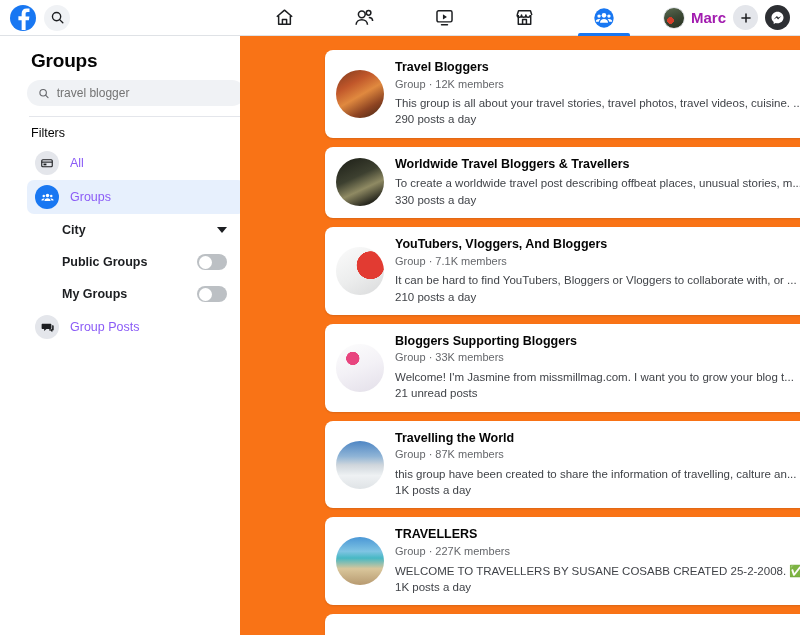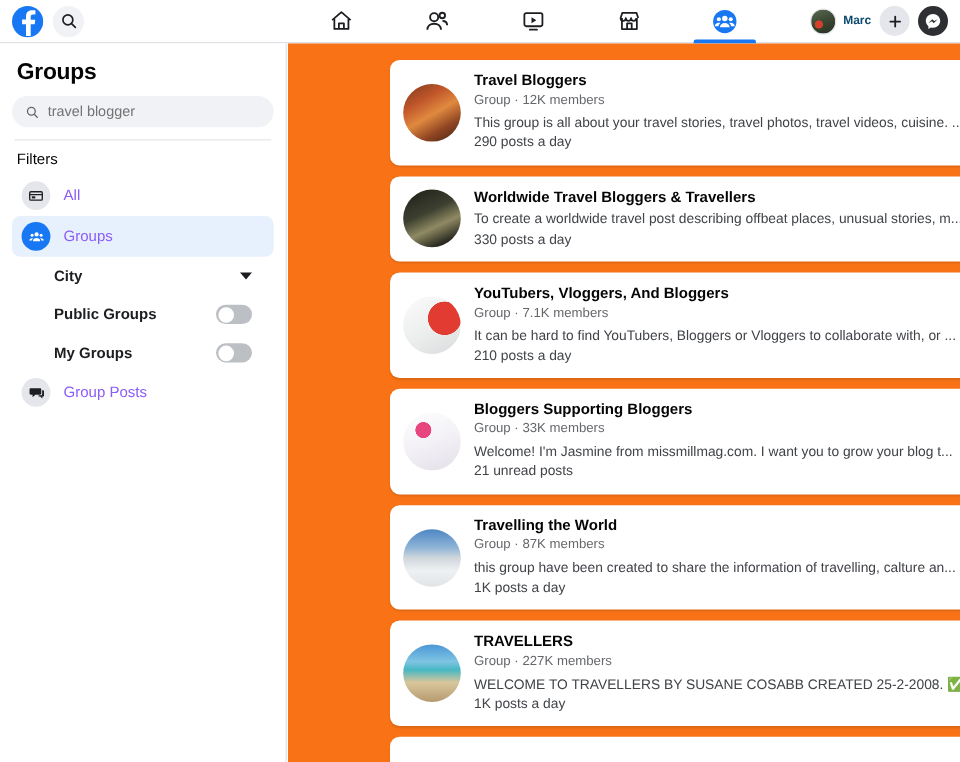--- a/index.html
+++ b/index.html
@@ -38,30 +38,30 @@
   }
   .tb-right { display: flex; align-items: center; gap: 7px; padding-right: 10px; }
   .user-chip { display: flex; align-items: center; gap: 6px; cursor: pointer; }
   .user-av {
     width: 22px; height: 22px; border-radius: 50%;
     background:
       radial-gradient(circle at 32% 62%, #d33f2a 0 18%, rgba(211,63,42,0) 19%),
       linear-gradient(160deg, #5c6b52 0%, #3d4a36 45%, #27301f 100%);
     border: 1px solid #e4e6eb;
   }
-  .user-name { font-size: 10px; color: #0c4a6e; font-weight: 600; }
+  .user-name { font-size: 15px; color: #a21caf; font-weight: 600; }
   .round-btn {
     width: 25px; height: 25px; border-radius: 50%; background: #e4e6eb;
     display: flex; align-items: center; justify-content: center; cursor: pointer;
   }
   .round-btn.dark { background: #2d2f33; }
 
   
   .sidebar {
-    position: absolute; top: 36px; left: 0; width: 239px; height: 599px;
+    position: absolute; top: 36px; left: 17px; width: 239px; height: 599px;
     background: #ffffff; border-right: 1px solid #dfe2e6; padding: 8px 10px 0 10px;
     overflow: hidden;
   }
   .side-title { font-size: 19px; font-weight: 700; color: #050505; padding: 6px 4px 8px 4px; letter-spacing: -0.2px; }
   .side-search {
     height: 26px; background: #f0f2f5; border-radius: 14px;
     display: flex; align-items: center; gap: 7px; padding: 0 11px; margin-bottom: 10px;
   }
   .side-search input {
     border: none; outline: none; background: transparent;

